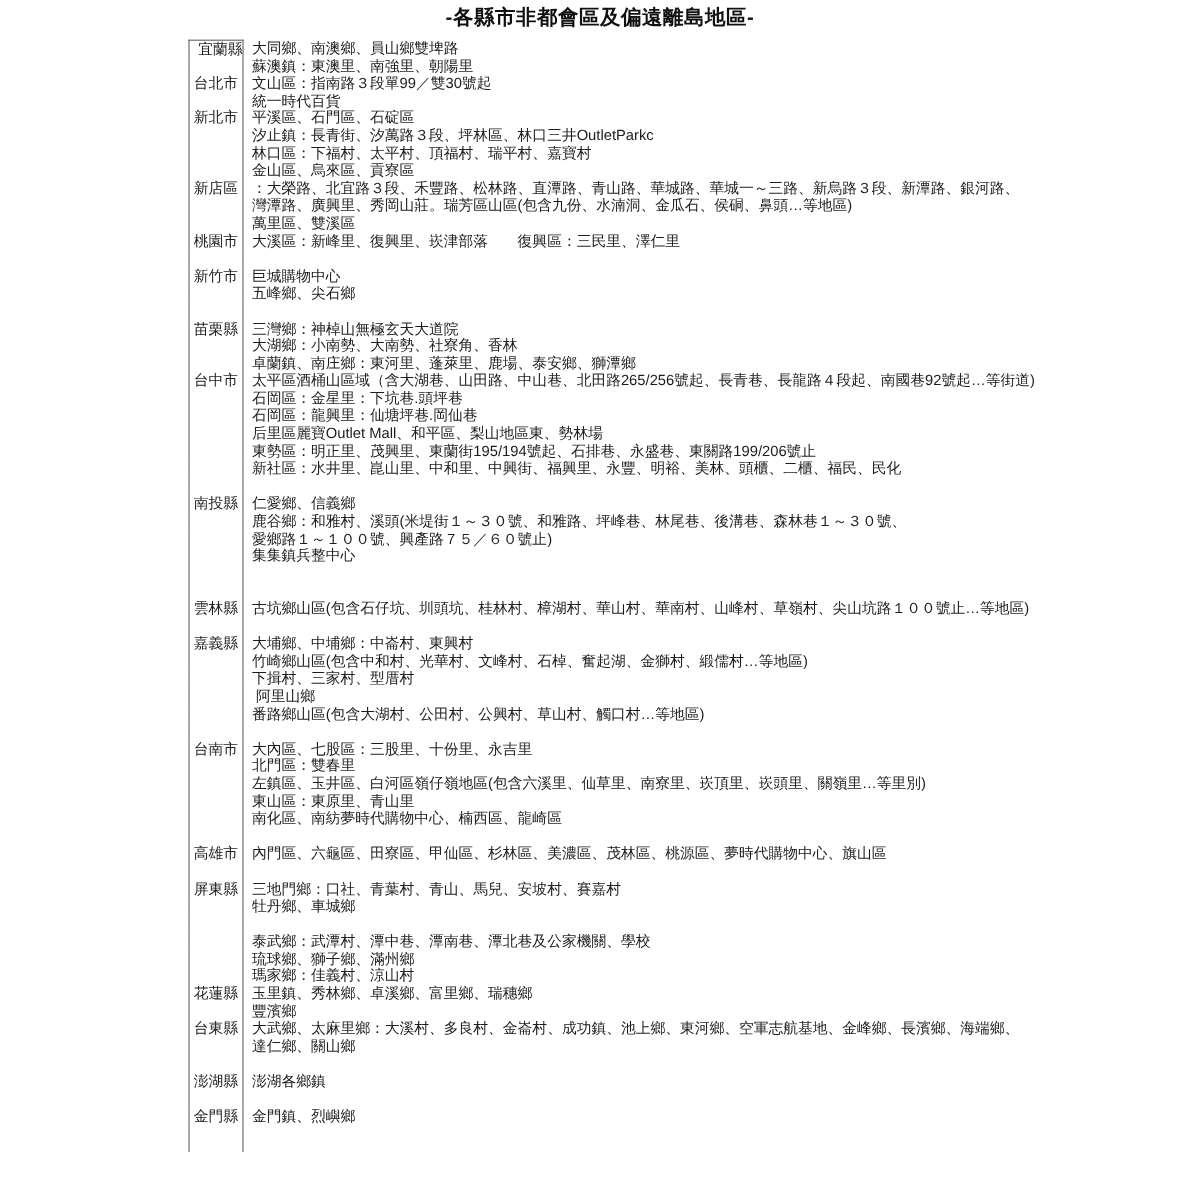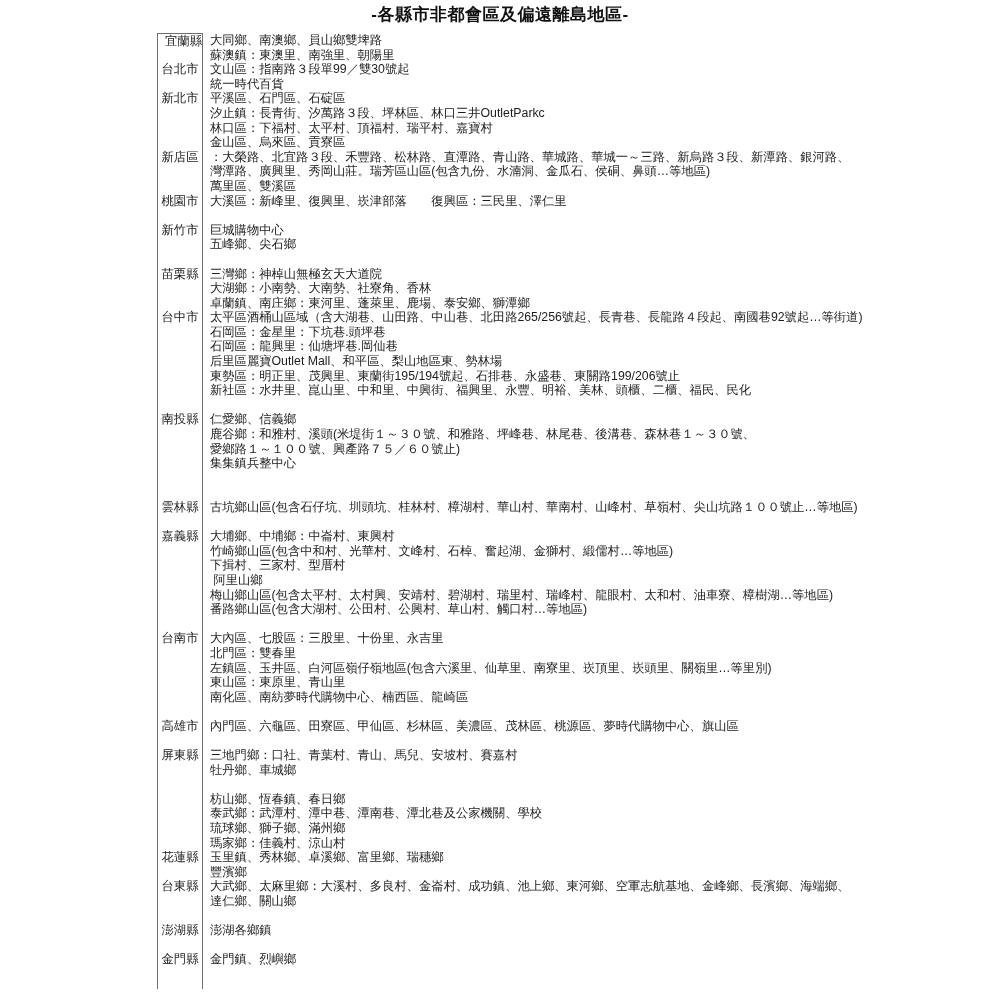--- a/index.html
+++ b/index.html
@@ -184,24 +184,20 @@
       <div class="row">
         <div class="label-cell"></div>
         <div class="text-cell">下揖村、三家村、型厝村</div>
       </div>
       <div class="row">
         <div class="label-cell"></div>
         <div class="text-cell"> 阿里山鄉</div>
       </div>
       <div class="row">
         <div class="label-cell"></div>
-        <div class="text-cell">梅山鄉山區(包含太平村、太村興、安靖村、碧湖村、瑞里村、瑞峰村、龍眼村、太和村、油車寮、樟樹湖…等地區)</div>
-      </div>
-      <div class="row">
-        <div class="label-cell"></div>
         <div class="text-cell">番路鄉山區(包含大湖村、公田村、公興村、草山村、觸口村…等地區)</div>
       </div>
       <div class="row">
         <div class="label-cell"></div>
         <div class="text-cell"></div>
       </div>
       <div class="row">
         <div class="label-cell">台南市</div>
         <div class="text-cell">大內區、七股區：三股里、十份里、永吉里</div>
       </div>
@@ -236,24 +232,20 @@
       <div class="row">
         <div class="label-cell">屏東縣</div>
         <div class="text-cell">三地門鄉：口社、青葉村、青山、馬兒、安坡村、賽嘉村</div>
       </div>
       <div class="row">
         <div class="label-cell"></div>
         <div class="text-cell">牡丹鄉、車城鄉</div>
       </div>
       <div class="row">
         <div class="label-cell"></div>
-      </div>
-      <div class="row">
-        <div class="label-cell"></div>
-        <div class="text-cell">枋山鄉、恆春鎮、春日鄉</div>
       </div>
       <div class="row">
         <div class="label-cell"></div>
         <div class="text-cell">泰武鄉：武潭村、潭中巷、潭南巷、潭北巷及公家機關、學校</div>
       </div>
       <div class="row">
         <div class="label-cell"></div>
         <div class="text-cell">琉球鄉、獅子鄉、滿州鄉</div>
       </div>
       <div class="row">

